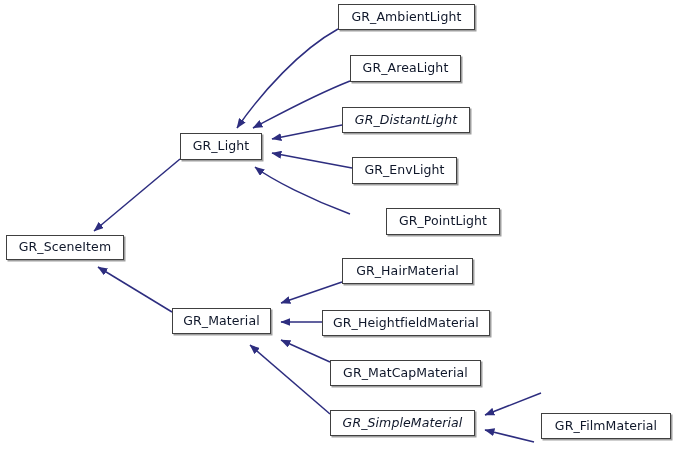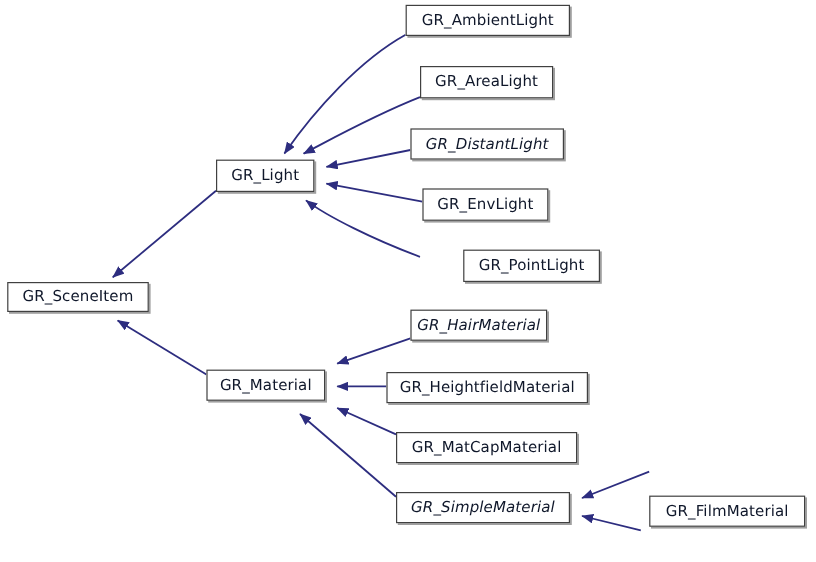--- a/index.html
+++ b/index.html
@@ -99,21 +99,21 @@
   </div>
   <div class="class-node" style="left: 352px; top: 157px; width: 105px; height: 27px;">
     <span class="node-label">GR_EnvLight</span>
   </div>
   <div class="class-node" style="left: 350px; top: 208px; width: 114px; height: 27px; margin-left: 36px;">
     <span class="node-label">GR_PointLight</span>
   </div>
   <div class="class-node" style="left: 172px; top: 308px; width: 99px; height: 26px;">
     <span class="node-label">GR_Material</span>
   </div>
-  <div class="class-node" style="left: 342px; top: 258px; width: 114px; height: 26px; font-style: italic;">
+  <div class="class-node" style="left: 342px; top: 258px; width: 131px; height: 26px;">
     <span class="node-label">GR_HairMaterial</span>
   </div>
   <div class="class-node" style="left: 322px; top: 310px; width: 168px; height: 26px;">
     <span class="node-label">GR_HeightfieldMaterial</span>
   </div>
   <div class="class-node" style="left: 330px; top: 360px; width: 151px; height: 26px;">
     <span class="node-label">GR_MatCapMaterial</span>
   </div>
   <div class="class-node" style="left: 330px; top: 410px; width: 145px; height: 26px; font-style: italic;">
     <span class="node-label">GR_SimpleMaterial</span>

